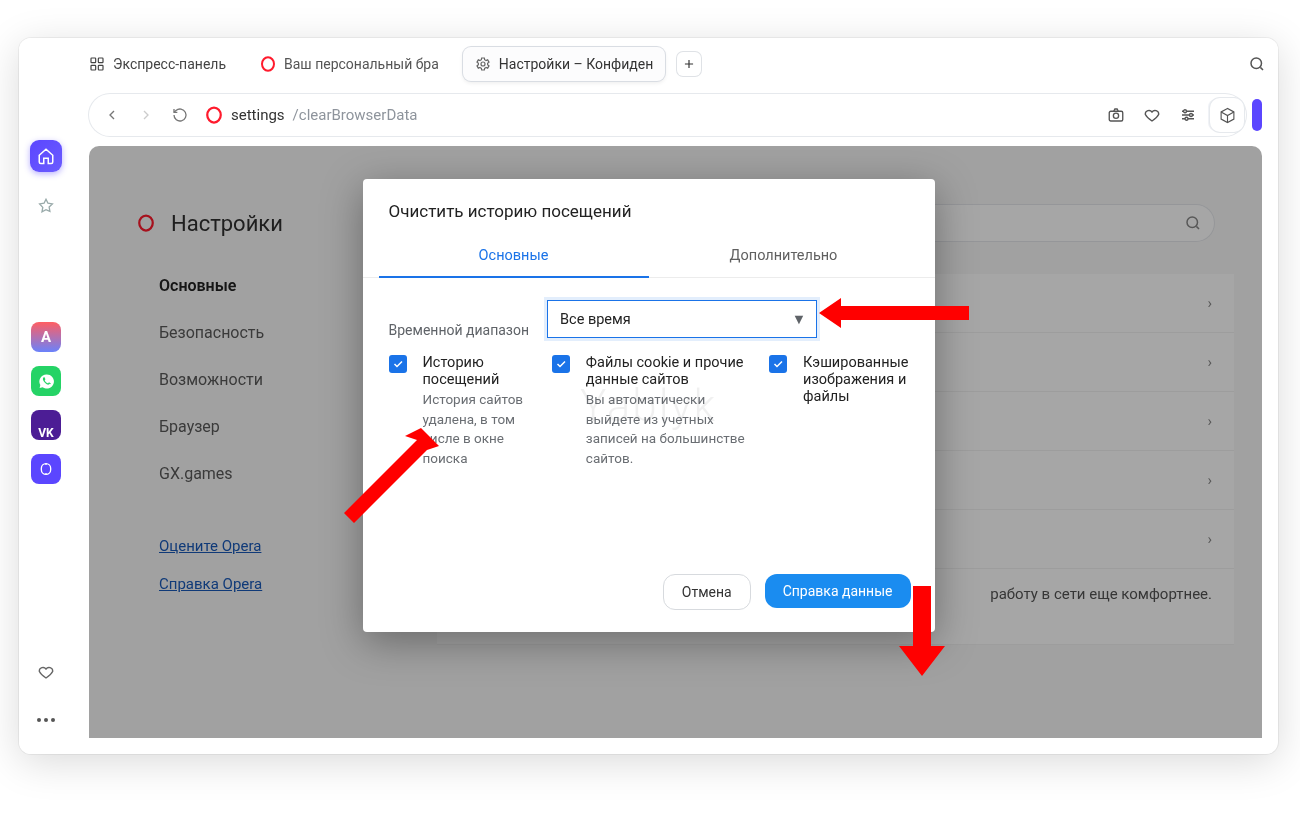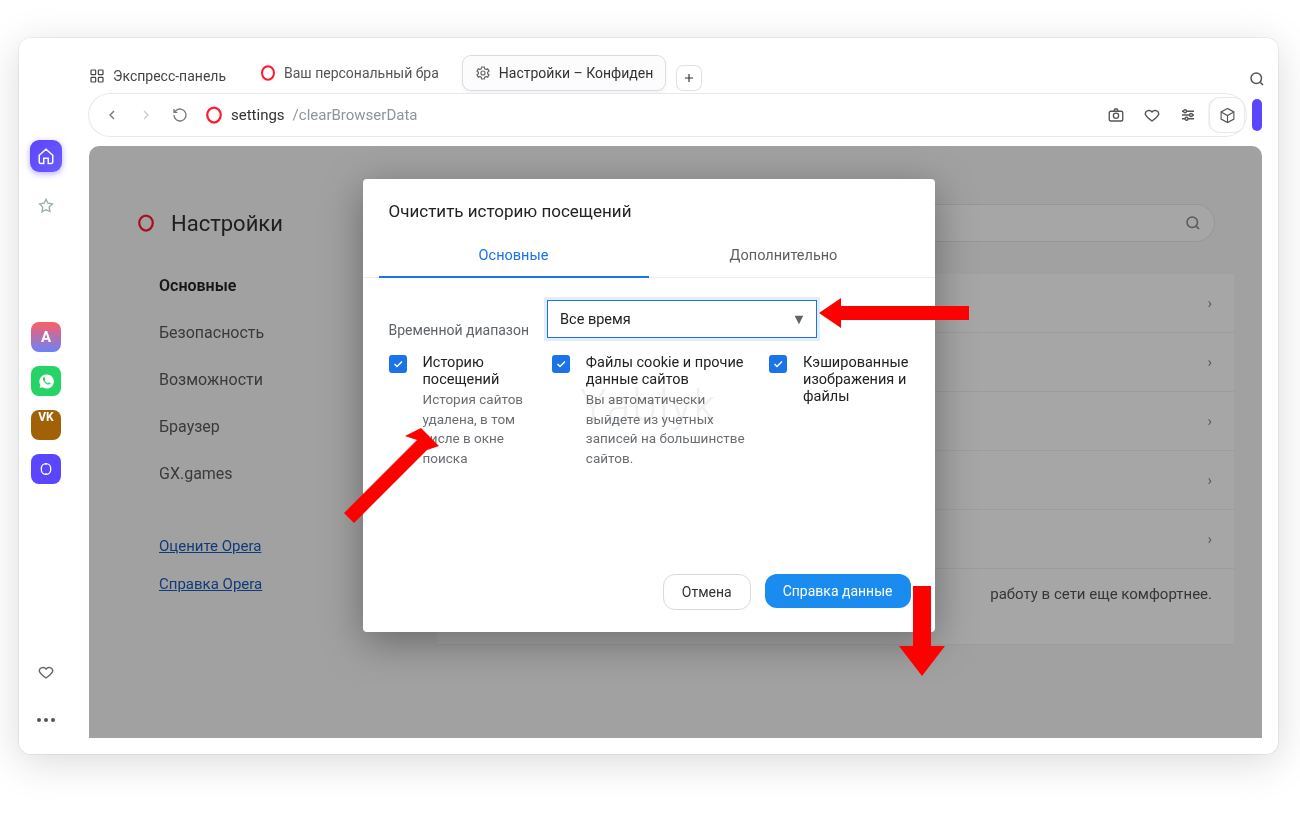--- a/index.html
+++ b/index.html
@@ -16,26 +16,26 @@
   .rail-top{margin-top:102px;display:flex;flex-direction:column;align-items:center;gap:18px;}
   .rail-mid{margin-top:100px;display:flex;flex-direction:column;align-items:center;gap:14px;}
   .rail-bot{margin-top:auto;margin-bottom:18px;display:flex;flex-direction:column;align-items:center;gap:16px;}
   .rail-btn{width:32px;height:32px;border-radius:9px;display:flex;align-items:center;justify-content:center;color:#666;}
   .rail-btn svg{width:18px;height:18px;}
   .rail-home{background:linear-gradient(135deg,#5b46ff,#6b5cff);color:#fff;box-shadow:0 2px 6px rgba(80,60,255,.4);}
   .rail-star{color:#9aa;}
   .apps{width:30px;height:30px;border-radius:8px;}
   .app-a{background:linear-gradient(180deg,#ff5e62,#6a82fb);display:flex;align-items:center;justify-content:center;color:#fff;font-weight:700;font-size:15px;}
   .app-wa{background:#25d366;display:flex;align-items:center;justify-content:center;color:#fff;}
-  .app-vk{background:#a16207;display:flex;align-items:flex-start;justify-content:center;color:#fff;font-weight:700;font-size:14px;}
+  .app-vk{background:#4c1d95;display:flex;align-items:flex-end;justify-content:center;color:#fff;font-weight:700;font-size:14px;}
   .app-music{background:#5b46ff;display:flex;align-items:center;justify-content:center;color:#fff;}
   .dots{display:flex;gap:3px;}
   .dots span{width:4px;height:4px;border-radius:50%;background:#555;}
   
-  .tabstrip{position:absolute;left:54px;right:0;top:0;height:52px;display:flex;align-items:flex-end;padding:0 10px 0 6px;background:#fff;}
+  .tabstrip{position:absolute;left:54px;right:0;top:0;height:52px;display:flex;align-items:center;padding:0 10px 0 6px;background:#fff;}
   .speed-btn{display:flex;align-items:center;gap:8px;color:#444;font-size:14px;padding:6px 10px;border-radius:6px;}
   .speed-btn svg{width:16px;height:16px;}
   .tab{display:flex;align-items:center;gap:8px;height:34px;padding:0 12px;border-radius:8px;font-size:14px;color:#555;max-width:200px;white-space:nowrap;overflow:hidden;margin-left:12px;}
   .tab .fav{width:16px;height:16px;}
   .tab.active{background:#fcfcfd;box-shadow:0 0 0 1px #d9dde3, 0 2px 4px rgba(0,0,0,.08);color:#333;}
   .newtab{width:24px;height:24px;border-radius:6px;display:flex;align-items:center;justify-content:center;color:#333;margin-left:12px;background:#fff;box-shadow:0 0 0 1px #dfe2e6;}
   .tab-search{margin-left:auto;width:22px;height:22px;display:flex;align-items:center;justify-content:center;color:#555;}
   
   .addr{position:absolute;left:70px;top:56px;right:32px;height:42px;background:#fff;border-radius:22px;box-shadow:0 0 0 1px #e6e9ed;display:flex;align-items:center;padding:0 6px 0 6px;}
   .nav-btn{width:34px;height:34px;display:flex;align-items:center;justify-content:center;color:#777;border-radius:50%;}

